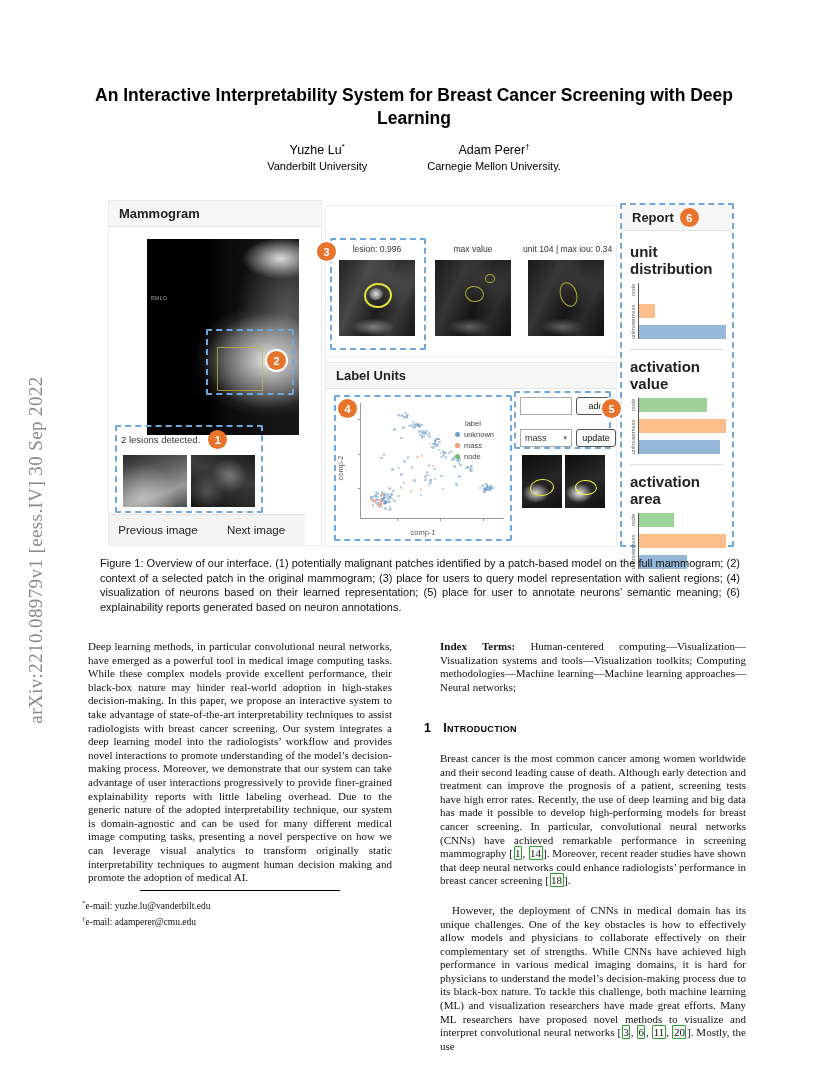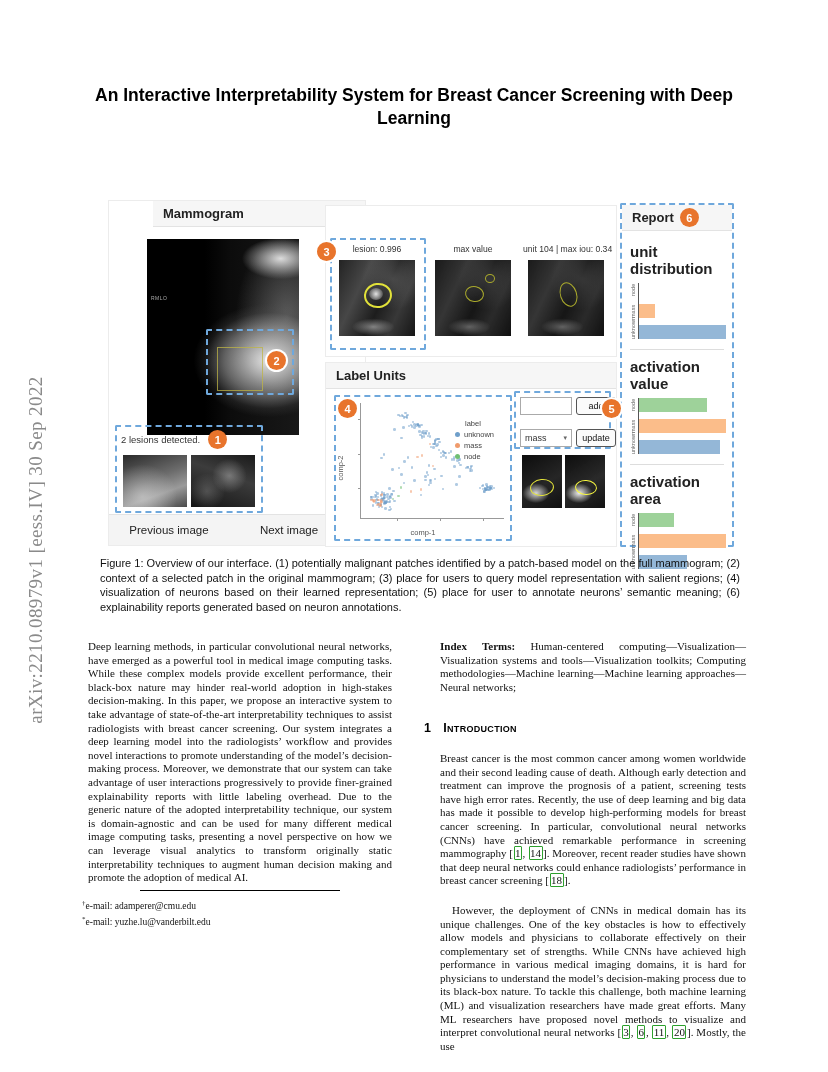--- a/index.html
+++ b/index.html
@@ -124,24 +124,34 @@
 </style>
 </head>
 <body>
 
 <div class="page">
 
   <div class="arxiv-stamp">arXiv:2210.08979v1  [eess.IV]  30 Sep 2022</div>
 
   <div class="title">An Interactive Interpretability System for Breast Cancer Screening with Deep Learning</div>
 
+  <div class="authors">
+    <div class="author">
+      <div class="name"><span>Yuzhe Lu</span><sup>*</sup></div>
+      <div class="affil">Vanderbilt University</div>
+    </div>
+    <div class="author">
+      <div class="name"><span>Adam Perer</span><sup>†</sup></div>
+      <div class="affil">Carnegie Mellon University.</div>
+    </div>
+  </div>
 
   <div class="fig">
 
-    <div class="panel" style="left:8px;top:4px;width:212px;height:344px;padding-left:44px;">
+    <div class="panel" style="left:8px;top:4px;width:212px;height:344px;">
       <div class="panel-h">
         <span>Mammogram</span>
       </div>
       <div class="mammo-img">
         <span class="mammo-label">RMLO</span>
         <div class="mammo-yellowbox"></div>
       </div>
       <div class="dashed" style="left:97px;top:128px;width:88px;height:66px;border-width:2.5px;"></div>
       <div class="badge" style="left:158px;top:150px;">2</div>
 
@@ -535,22 +545,22 @@
   </div>
 
   <div class="caption">Figure 1: Overview of our interface. (1) potentially malignant patches identified by a patch-based model on the full mammogram; (2) context of a selected patch in the original mammogram; (3) place for users to query model representation with salient regions; (4) visualization of neurons based on their learned representation; (5) place for user to annotate neurons’ semantic meaning; (6) explainability reports generated based on neuron annotations.</div>
 
   <div class="col col-l">
     <p class="para">Deep learning methods, in particular convolutional neural networks, have emerged as a powerful tool in medical image computing tasks. While these complex models provide excellent performance, their black-box nature may hinder real-world adoption in high-stakes decision-making. In this paper, we propose an interactive system to take advantage of state-of-the-art interpretability techniques to assist radiologists with breast cancer screening. Our system integrates a deep learning model into the radiologists’ workflow and provides novel interactions to promote understanding of the model’s decision-making process. Moreover, we demonstrate that our system can take advantage of user interactions progressively to provide finer-grained explainability reports with little labeling overhead. Due to the generic nature of the adopted interpretability technique, our system is domain-agnostic and can be used for many different medical image computing tasks, presenting a novel perspective on how we can leverage visual analytics to transform originally static interpretability techniques to augment human decision making and promote the adoption of medical AI.</p>
   </div>
 
   <div class="footnotes">
     <div class="fn-rule"></div>
+    <div class="fn"><sup>*</sup><span>e-mail: yuzhe.lu@vanderbilt.edu</span></div>
     <div class="fn"><sup>†</sup><span>e-mail: adamperer@cmu.edu</span></div>
-    <div class="fn"><sup>*</sup><span>e-mail: yuzhe.lu@vanderbilt.edu</span></div>
   </div>
 
   <div class="col col-r">
     <p class="para idx"><b>Index Terms:</b><span>  Human-centered computing—Visualization—Visualization systems and tools—Visualization toolkits; Computing methodologies—Machine learning—Machine learning approaches—Neural networks;</span></p>
     <div class="intro-gap"></div>
     <div class="sec-h"><span class="num">1</span><span>Introduction</span></div>
     <p class="para">Breast cancer is the most common cancer among women worldwide and their second leading cause of death. Although early detection and treatment can improve the prognosis of a patient, screening tests have high error rates. Recently, the use of deep learning and big data has made it possible to develop high-performing models for breast cancer screening. In particular, convolutional neural networks (CNNs) have achieved remarkable performance in screening mammography [<span class="cite">1</span>, <span class="cite">14</span>]. Moreover, recent reader studies have shown that deep neural networks could enhance radiologists’ performance in breast cancer screening [<span class="cite">18</span>].</p>
     <p class="para indent">However, the deployment of CNNs in medical domain has its unique challenges. One of the key obstacles is how to effectively allow models and physicians to collaborate effectively on their complementary set of strengths. While CNNs have achieved high performance in various medical imaging domains, it is hard for physicians to understand the model’s decision-making process due to its black-box nature. To tackle this challenge, both machine learning (ML) and visualization researchers have made great efforts. Many ML researchers have proposed novel methods to visualize and interpret convolutional neural networks [<span class="cite">3</span>, <span class="cite">6</span>, <span class="cite">11</span>, <span class="cite">20</span>]. Mostly, the use</p>
   </div>
 

